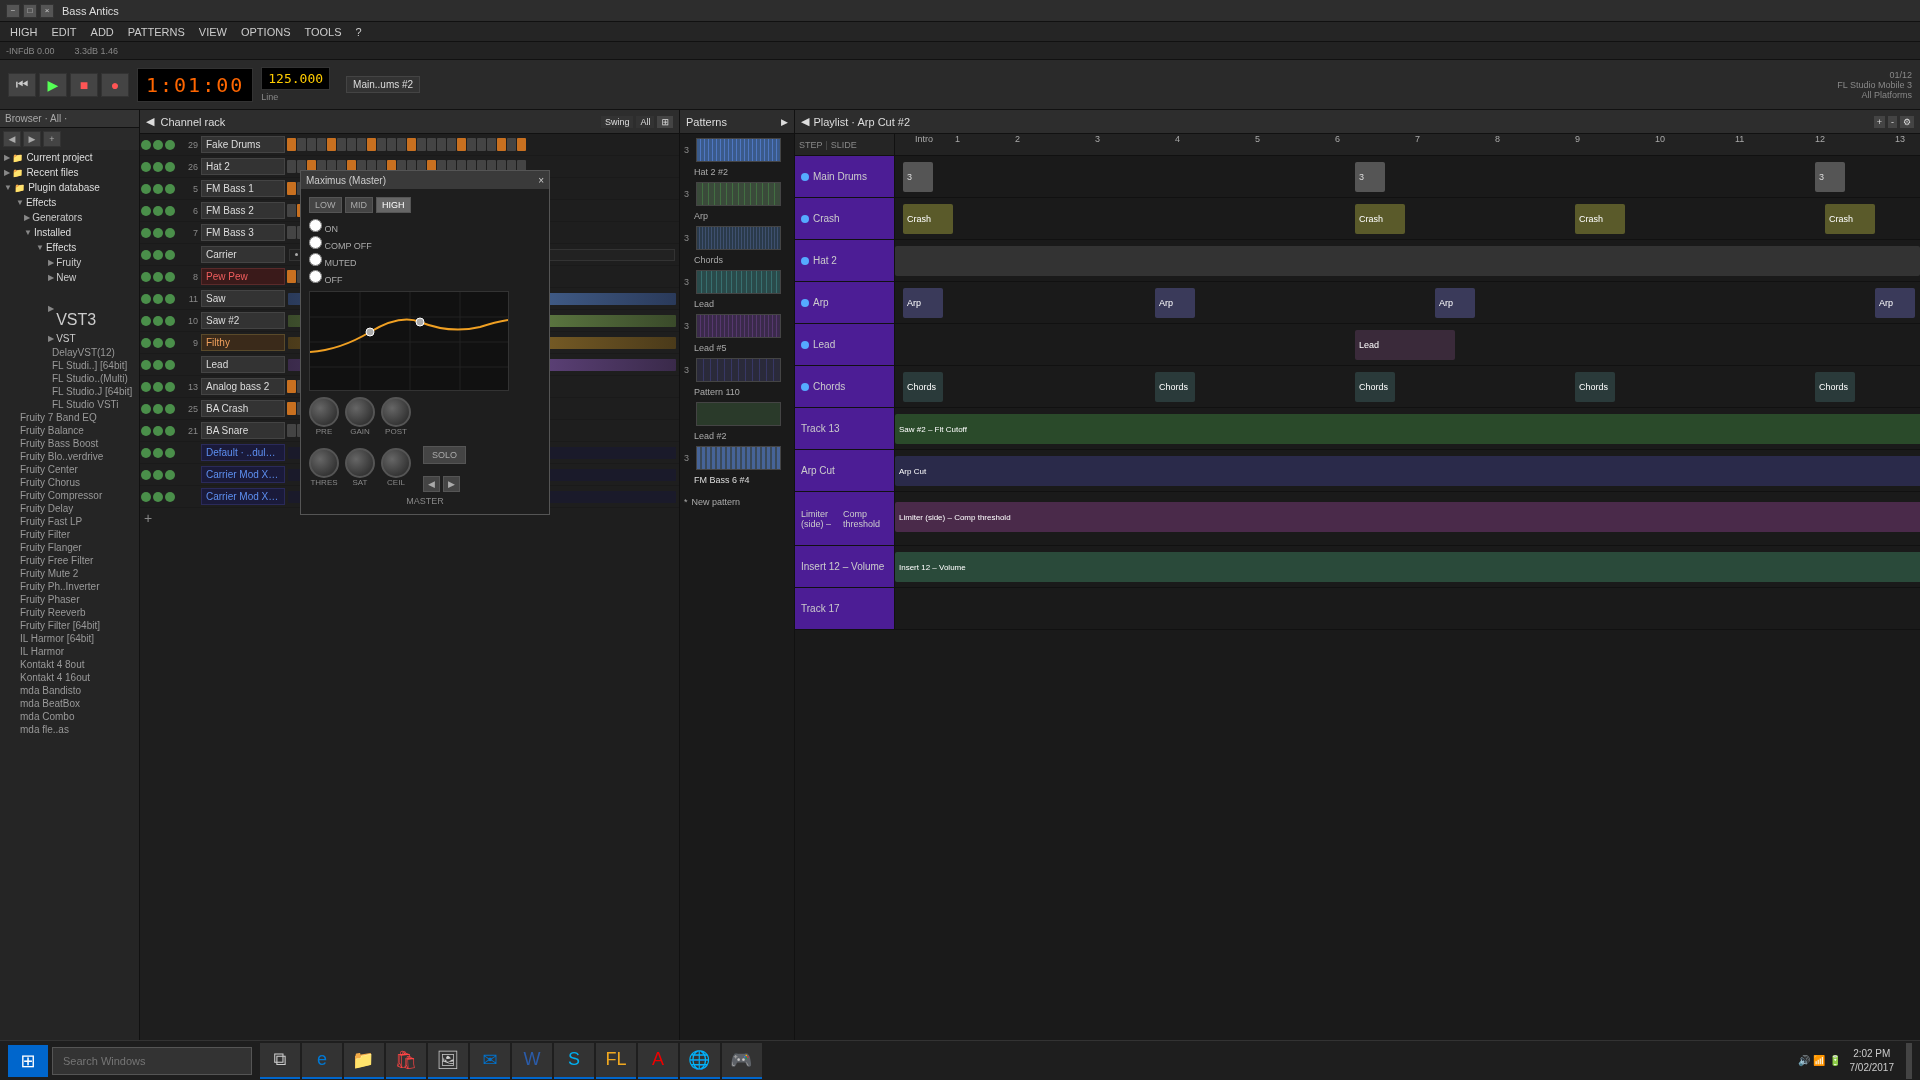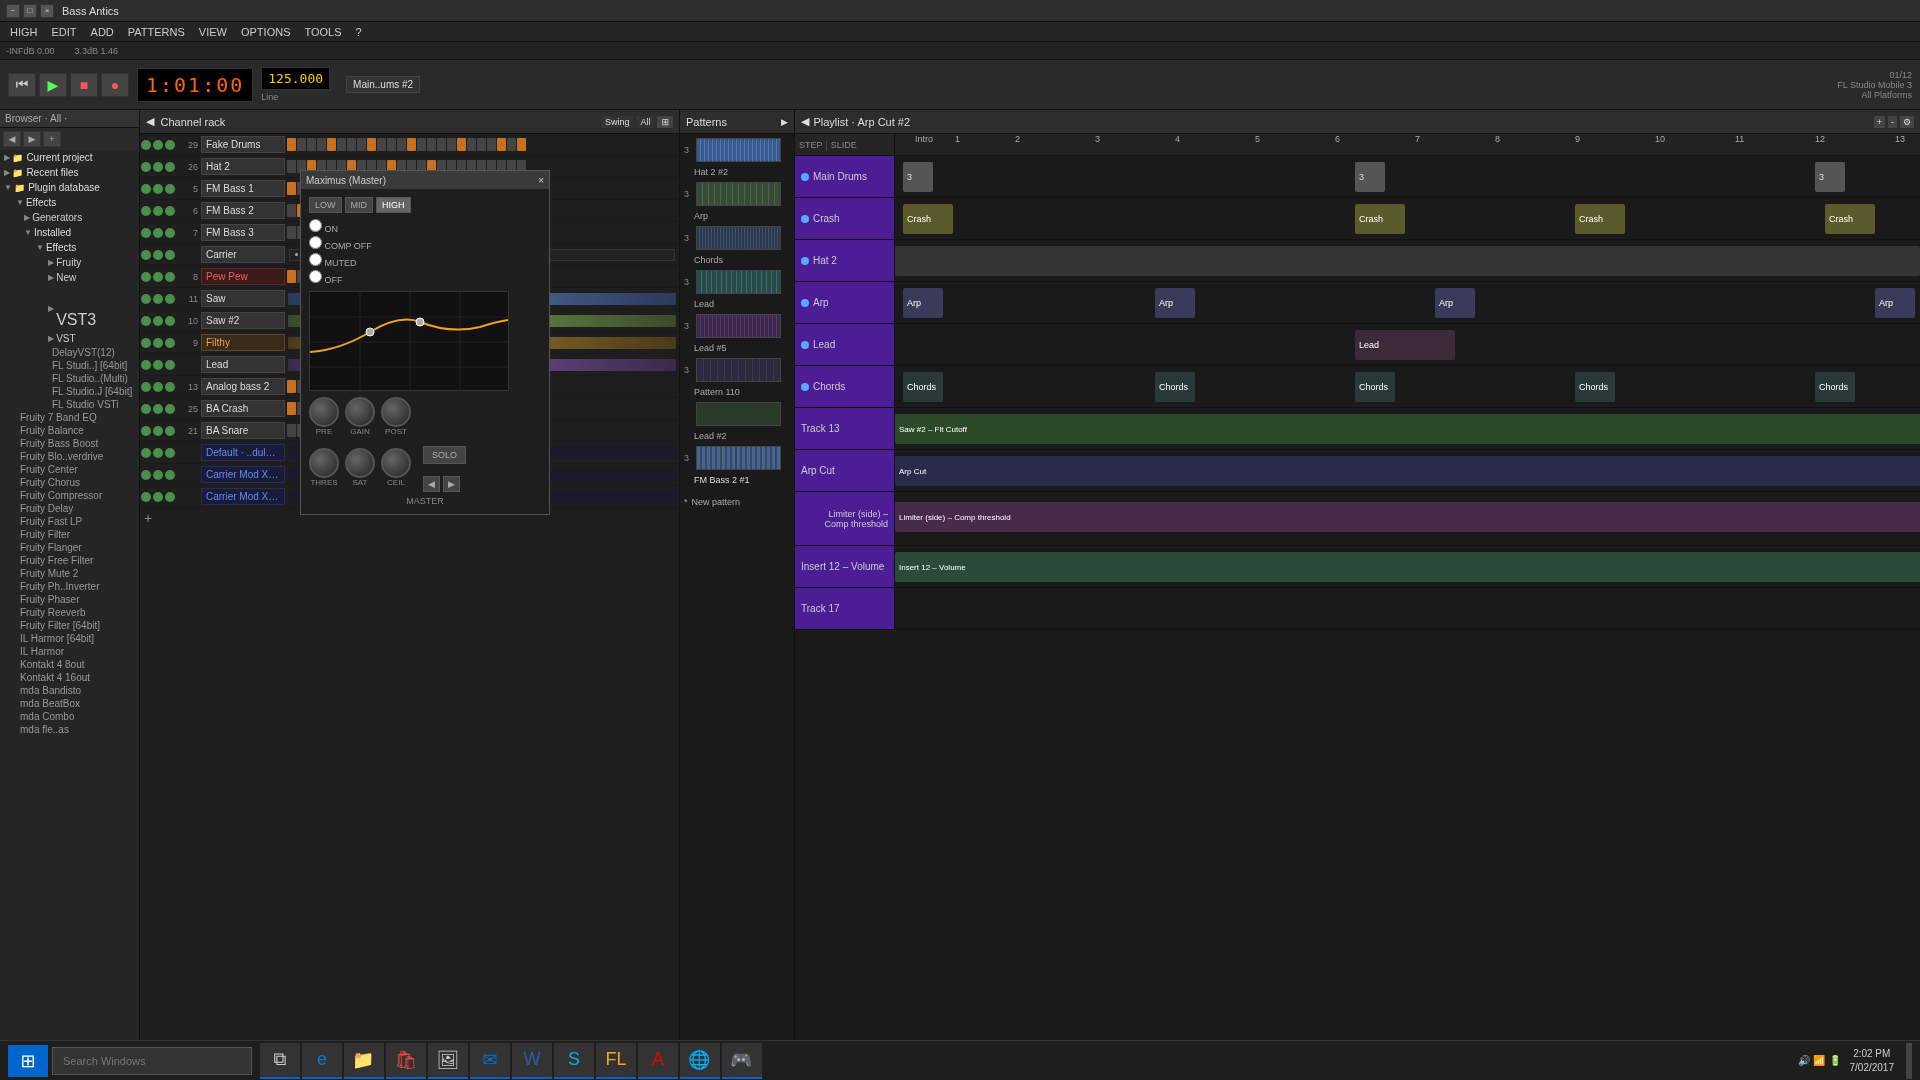--- a/index.html
+++ b/index.html
@@ -1143,21 +1143,21 @@
         <span class="pattern-indicator"></span>
         <div class="pattern-preview" style="background:#2a3a2a;"></div>
       </div>
       <div style="font-size:9px;color:#aaa;padding:1px 4px 1px 14px;">Lead #2</div>
       <div class="pattern-item">
         <span class="pattern-indicator">3</span>
         <div class="pattern-preview" style="background:#3a4a5a;">
           <div style="width:100%;height:100%;opacity:0.7;background:repeating-linear-gradient(90deg,rgba(80,120,200,0.8) 0,rgba(80,120,200,0.8) 3px,transparent 3px,transparent 5px);"></div>
         </div>
       </div>
-      <div style="font-size:9px;color:#ddd;padding:1px 4px 1px 14px;">FM Bass 2 #1</div>
+      <div style="font-size:9px;color:#ddd;padding:1px 4px 1px 14px;">FM Bass 6 #4</div>
       <div class="pattern-item">
         <span style="font-size:9px;color:#aaa;margin-right:4px;">*</span>
         <span style="font-size:9px;color:#aaa;">New pattern</span>
       </div>
     </div>
   </div>
 
   <div class="playlist-area">
     <div class="playlist-header">
       <span style="cursor:pointer;margin-right:4px;">◀</span>
@@ -1282,21 +1282,21 @@
       <div class="track-row">
         <div class="track-label">
           <span>Arp Cut</span>
         </div>
         <div class="track-content">
           <div class="track-block" style="left:0;width:1350px;background:#2a2a4a;font-size:8px;">Arp Cut</div>
         </div>
       </div>
 
       <div class="track-row" style="height:54px;">
-        <div class="track-label" style="font-size:9px;flex-direction:column;align-items:flex-end;justify-content:center;">
+        <div class="track-label" style="font-size:9px;align-items:center;justify-content:center;">
           <span>Limiter (side) –</span>
           <span>Comp threshold</span>
         </div>
         <div class="track-content">
           <div class="track-block" style="left:0;width:1450px;background:#4a2a4a;font-size:8px;top:10px;">Limiter (side) – Comp threshold</div>
         </div>
       </div>
 
       <div class="track-row">
         <div class="track-label">

